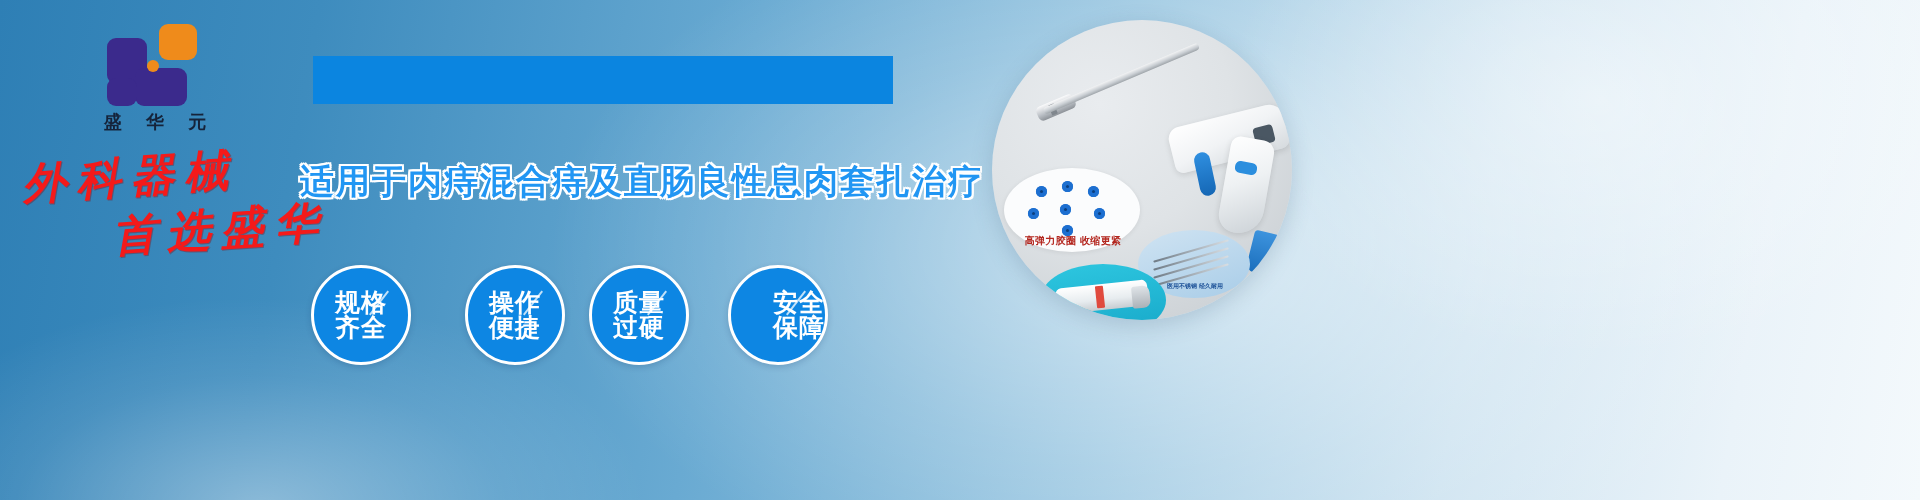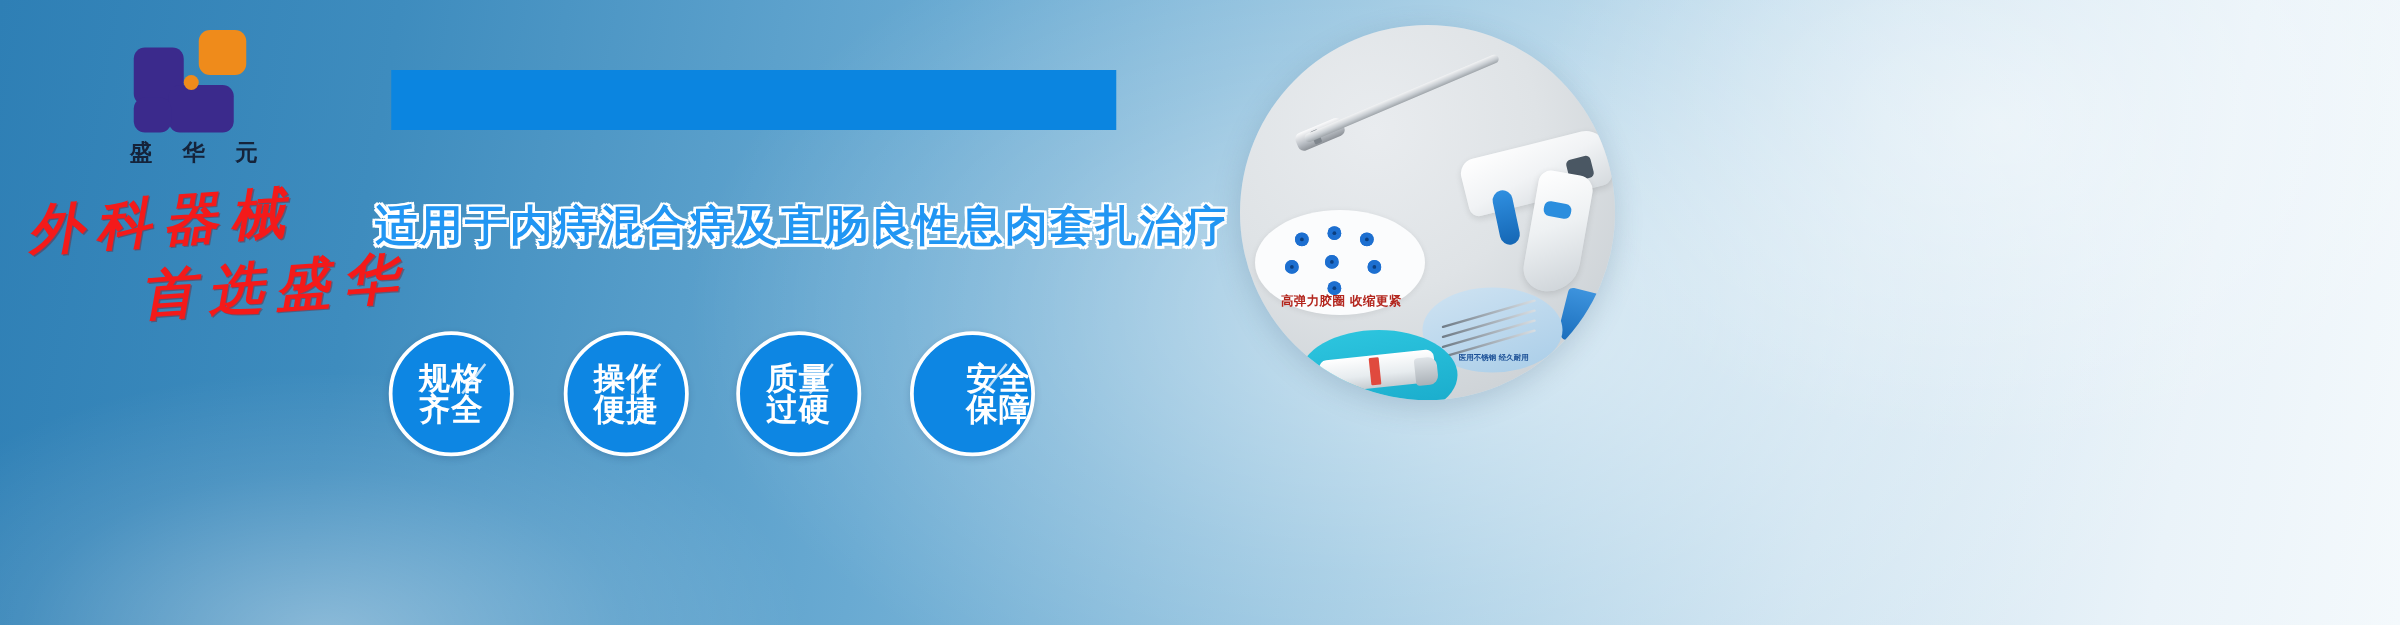--- a/index.html
+++ b/index.html
@@ -81,21 +81,21 @@
   
   .circles{position:absolute;left:311px;top:265px;height:96px;}
   .circle{
     position:absolute;top:0;width:94px;height:94px;border-radius:50%;
     background:#0d86e3;border:3px solid #ffffff;
     box-shadow:0 2px 6px rgba(0,40,90,.18);
     display:flex;flex-direction:column;align-items:center;justify-content:center;
     overflow:hidden;
   }
   .circle:nth-child(1){left:0px;}
-  .circle:nth-child(2){left:140px;}
+  .circle:nth-child(2){left:154px;}
   .circle:nth-child(3){left:278px;}
   .circle:nth-child(4){left:417px;align-items:flex-end;}
   .circle .slash{
     position:absolute;right:14px;top:34px;width:30px;height:2px;
     background:rgba(255,255,255,.75);transform:rotate(-52deg);
   }
   .circle span{
     display:block;color:#fff;font-size:25px;font-weight:bold;line-height:25px;
     letter-spacing:1px;font-family:"DejaVu Sans",sans-serif;position:relative;z-index:2;
   }

